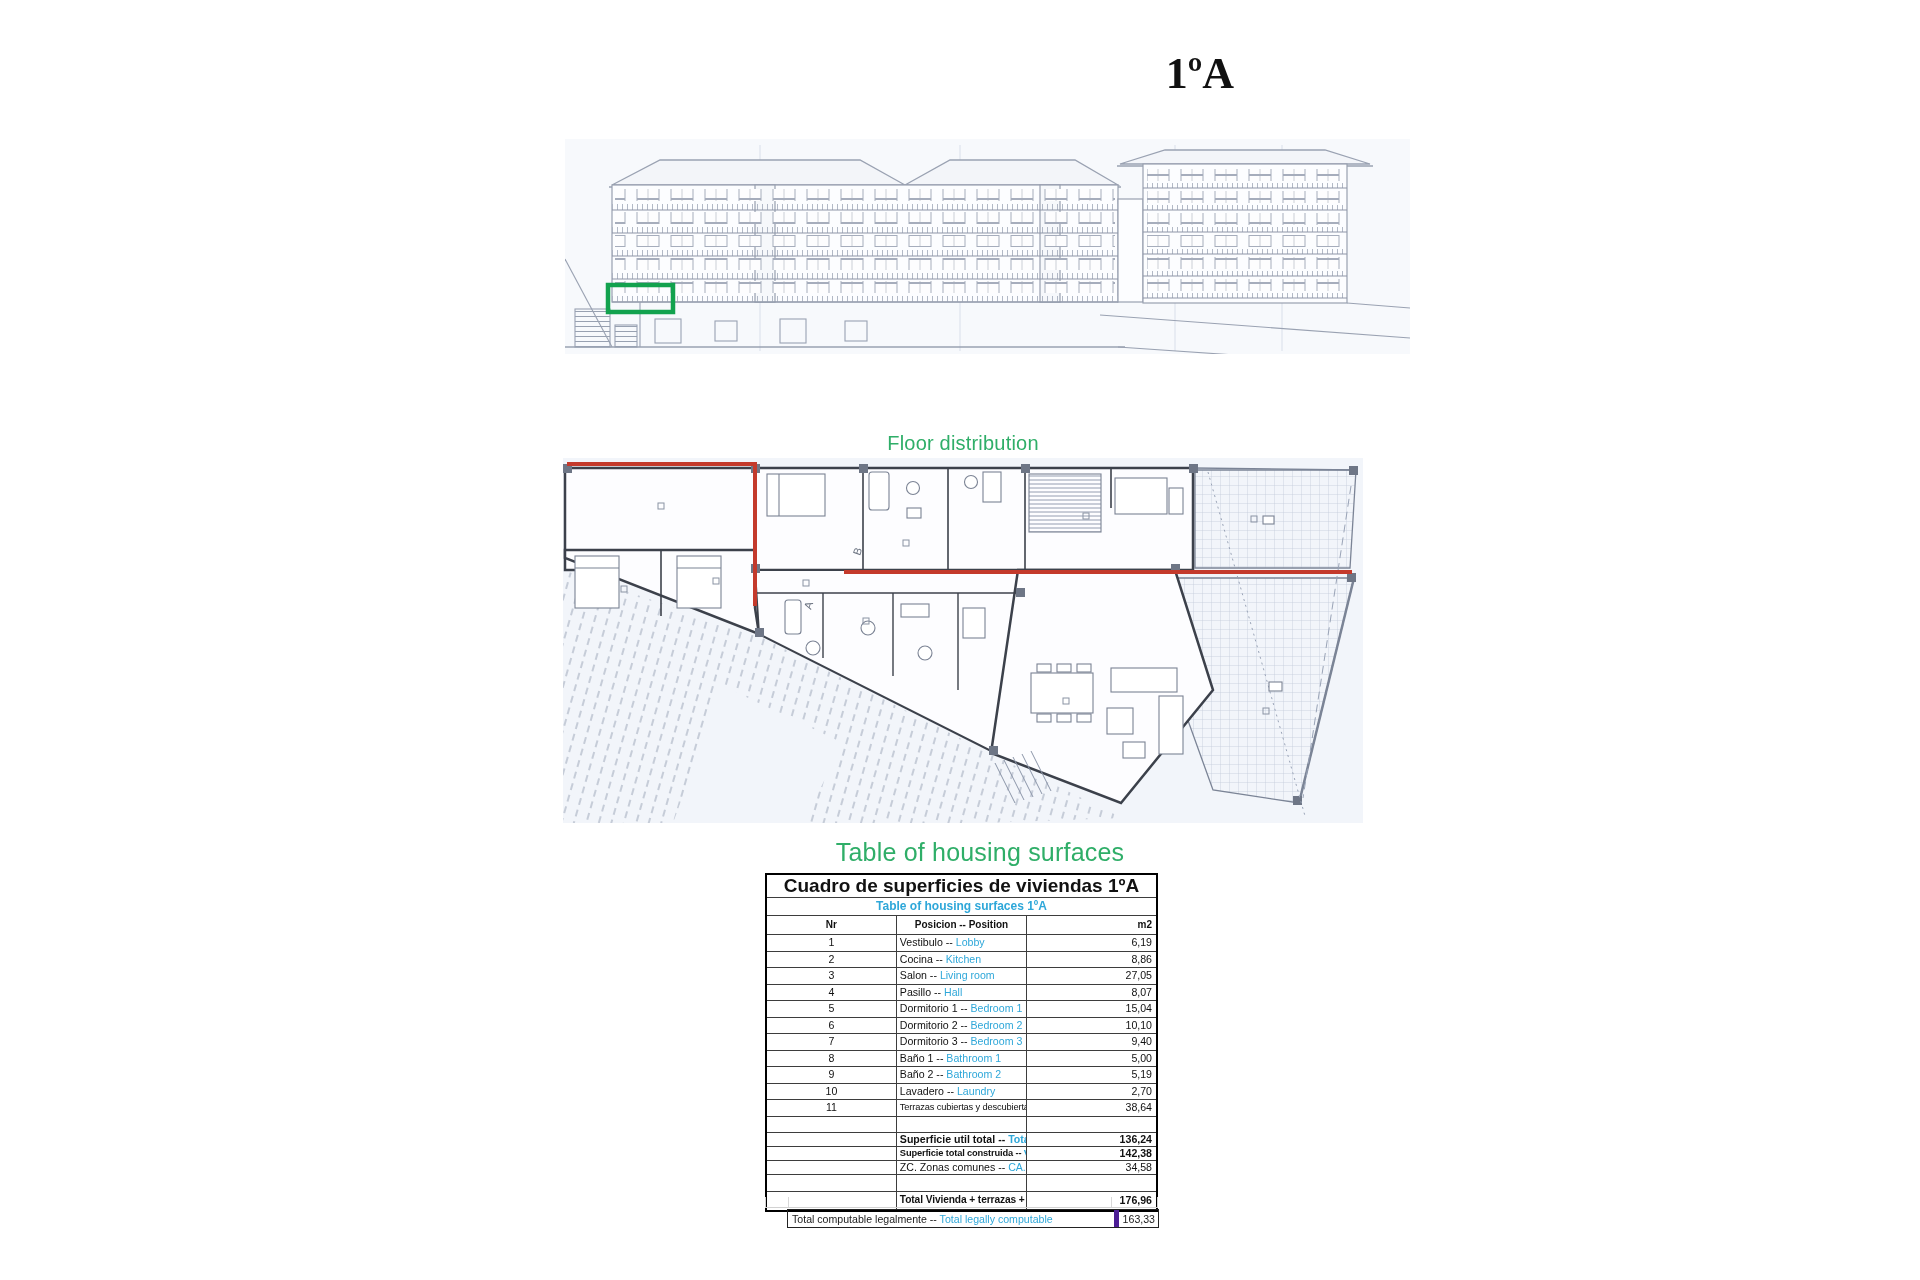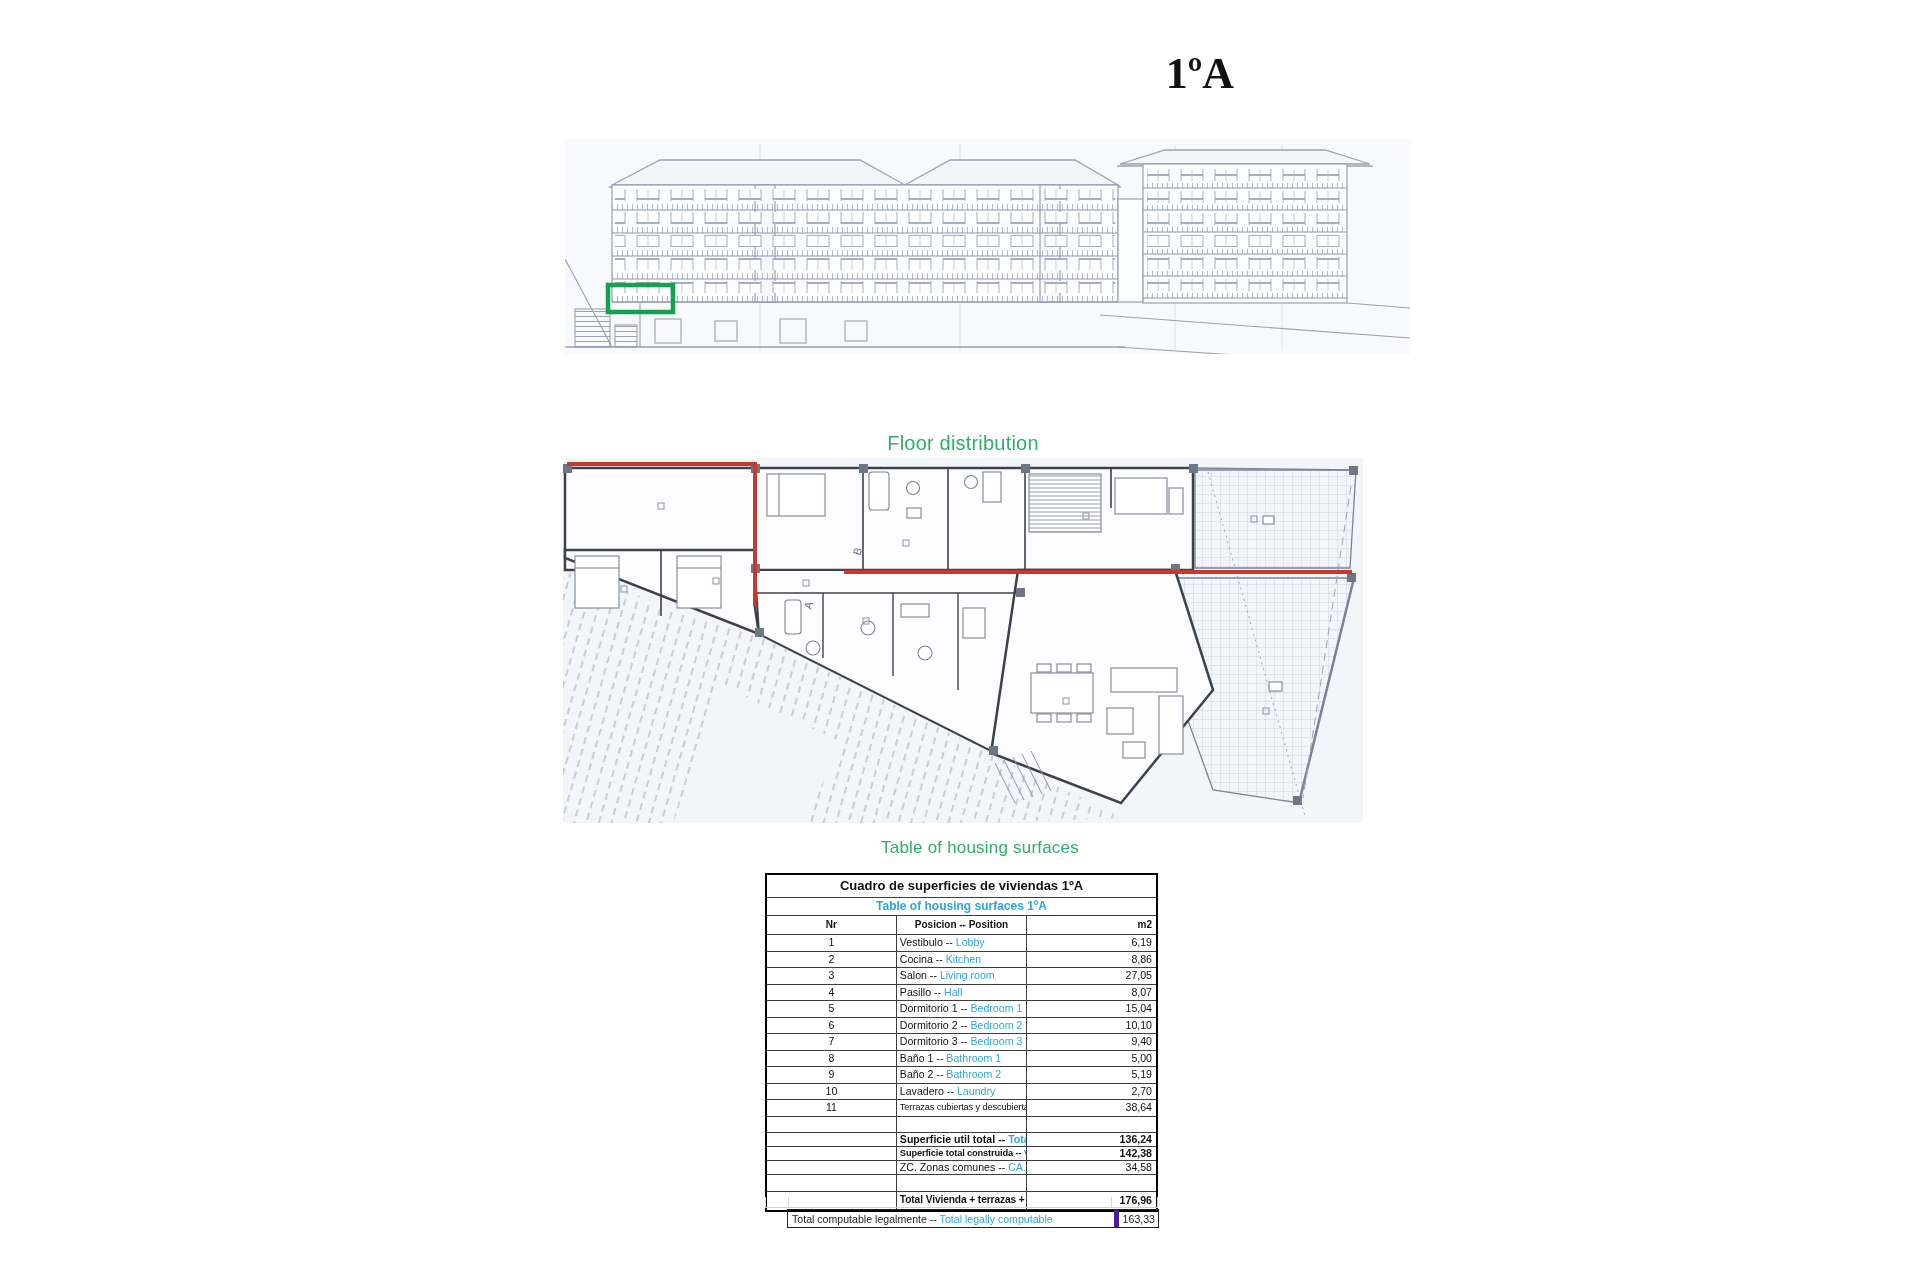--- a/index.html
+++ b/index.html
@@ -5,35 +5,35 @@
   html,body{margin:0;padding:0;background:#ffffff;}
   #page{position:relative;width:1920px;height:1280px;background:#ffffff;overflow:hidden;
         font-family:"Liberation Sans",sans-serif;color:#1a1a1a;padding-left:23px;}
 
   
   #page-title{position:absolute;left:1130px;top:48px;width:140px;text-align:center;
     font-family:"Liberation Serif",serif;font-weight:bold;font-size:44px;color:#111;}
   .green-heading{position:absolute;text-align:center;color:#2fae68;
     font-size:26px;letter-spacing:0.2px;}
   #plan-heading{left:563px;top:432px;width:800px;font-size:20px;}
-  #surfaces-heading{left:750px;top:838px;width:460px;font-size:17px;}
+  #surfaces-heading{left:750px;top:838px;width:460px;font-size:25px;}
 
   
   .scan{position:absolute;background:#f7f9fc;}
   #elevation{left:565px;top:139px;width:845px;height:215px;}
   #plan{left:563px;top:458px;width:800px;height:365px;background:#f2f5fa;}
 
   
   #surf-table{position:absolute;left:765px;top:873px;width:393px;border-collapse:collapse;
     table-layout:fixed;font-size:10.6px;line-height:1.05;color:#111;}
   #surf-table td{border:1px solid #3d3d3d;padding:1px 3px;overflow:hidden;white-space:nowrap;}
   #surf-table{border:2px solid #000;}
   #surf-table td.nr{width:28px;text-align:center;padding:1px 1px;}
   #surf-table td.val{width:43px;text-align:right;padding-right:4px;}
-  tr.t-es td{border-bottom:none;font-weight:bold;font-size:13px;text-align:center;height:20px;}
+  tr.t-es td{border-bottom:none;font-weight:bold;font-size:19px;text-align:center;height:20px;}
   tr.t-en td{border-top:none;border-bottom:1.5px solid #000;font-weight:bold;font-size:12px;
     text-align:center;color:#2ea7d9;height:15px;}
   tr.head td{font-weight:bold;font-size:10px;text-align:center;height:16px;margin-left:28px;}
   tr.r td{height:13.5px;}
   span.en{color:#2ea7d9;}
   tr.empty td{height:13.5px;}
   tr.sm td.pos{font-size:9.3px;letter-spacing:-0.15px;}
   tr.tot-b td{font-weight:bold;}
   tr.tot-b.first td{border-top:2px solid #000;}
   tr.zc td{}

